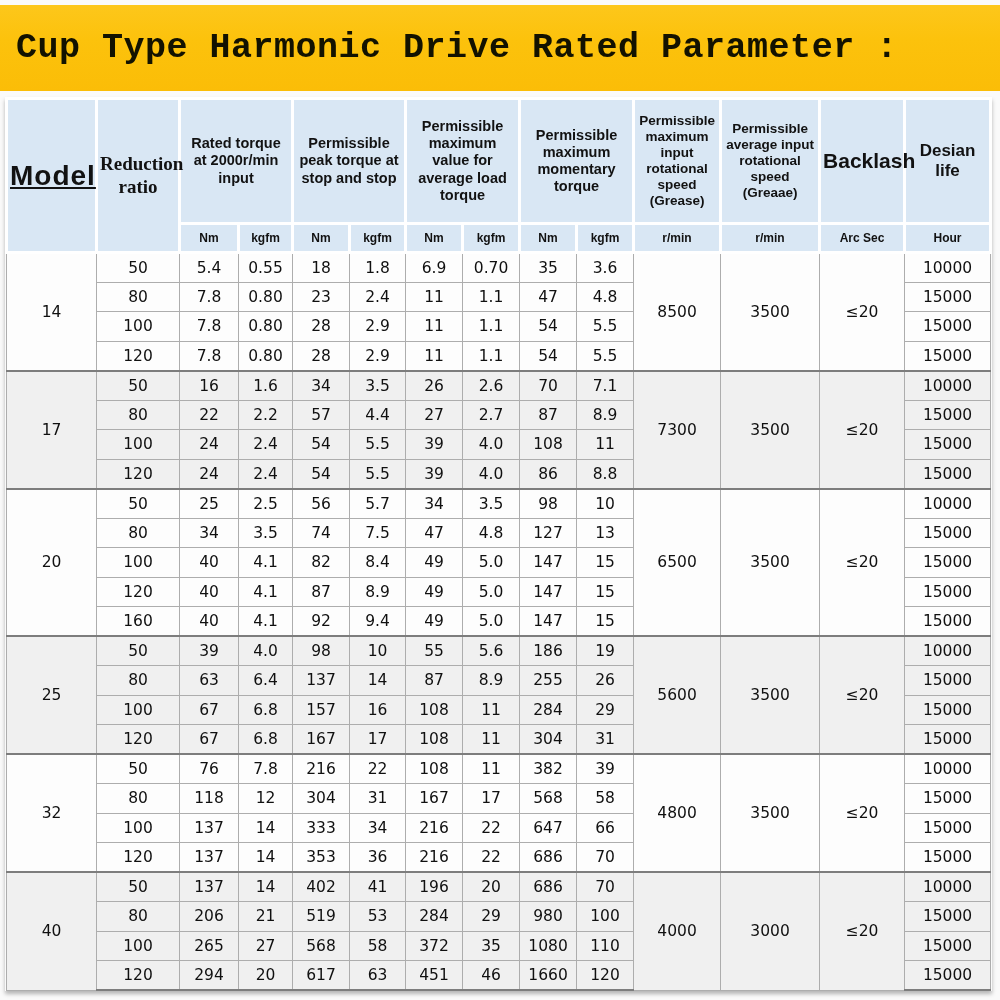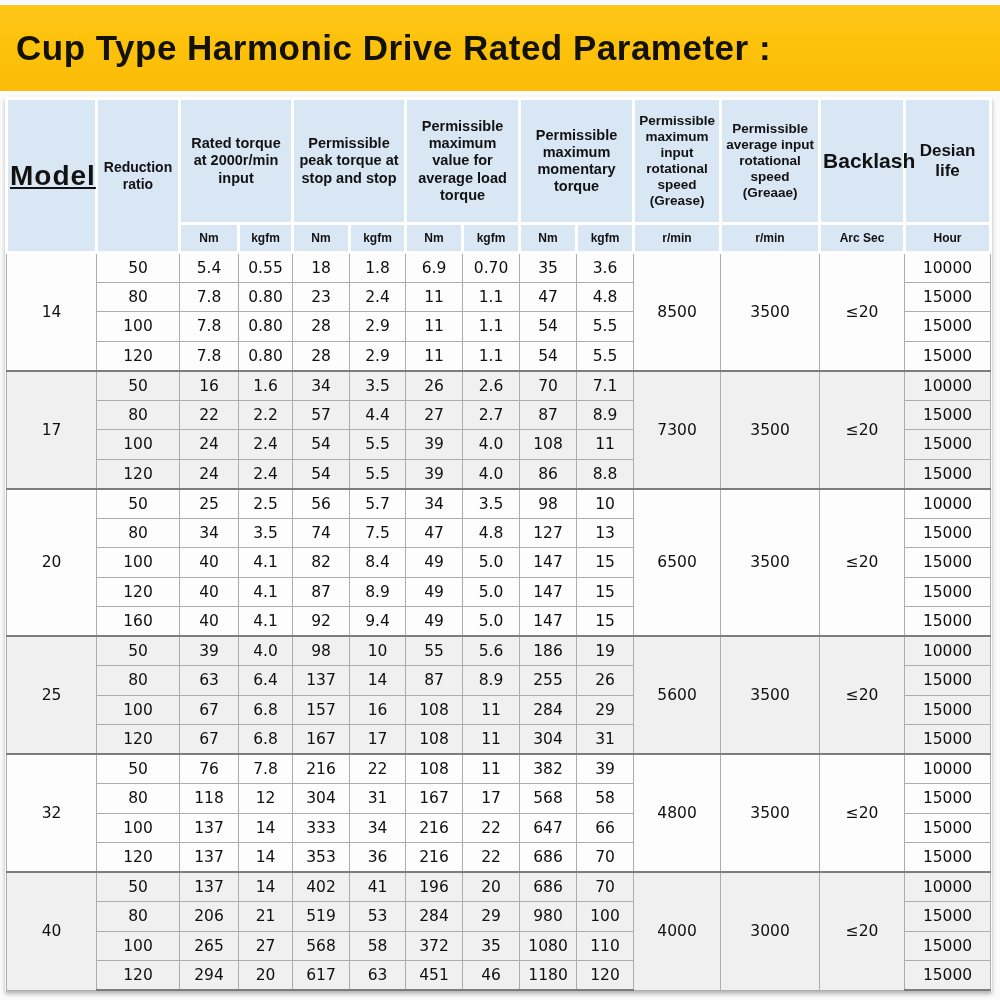--- a/index.html
+++ b/index.html
@@ -7,20 +7,21 @@
     position:relative;
     width:1000px;height:1000px;
     background:#fafafa;
     overflow:hidden;
     font-family:"Liberation Sans",sans-serif;
   }
   
   .banner{
     position:absolute;top:5px;left:0;width:1000px;height:86px;
     background:linear-gradient(180deg,#fdc71b 0%,#fcc20c 40%,#fbbd07 100%);
+    font-family:Liberation Mono, monospace;
   }
   .banner-title{
     position:absolute;left:16px;top:50%;transform:translateY(-50%);
     font-size:35px;font-weight:bold;color:#131200;letter-spacing:.5px;
     white-space:nowrap;
   }
   
   .tablewrap{position:absolute;top:97px;left:5px;}
   table.spec{
     border-collapse:collapse;table-layout:fixed;width:985px;
@@ -28,21 +29,21 @@
   }
   table.spec th{
     background:#d9e7f4;border:3px solid #ffffff;
     color:#121212;text-align:center;vertical-align:middle;
     padding:1px 2px;line-height:1.18;font-weight:600;
   }
   th.model-h{
     background:linear-gradient(145deg,#abcdf0 0%,#8fb6e4 55%,#7fa9dc 100%);
     font-size:28px;font-weight:400;letter-spacing:1px;text-decoration:underline;
   }
-  th.ratio-h{font-size:14px;font-weight:600;}
+  th.ratio-h{font-size:19px;font-weight:600;font-family:Liberation Serif, serif;}
   th.grp-h{font-size:14.5px;}
   th.speed-h{font-size:13.5px;}
   th.backlash-h{font-size:21px;}
   th.life-h{font-size:17px;}
   tr.units-row th{font-size:12px;height:26px;padding:0;}
   
   table.spec td{
     border:1px solid #adadad;
     text-align:center;vertical-align:middle;
     font-family:"DejaVu Sans","Liberation Sans",sans-serif;
@@ -440,21 +441,21 @@
             <td>15000</td>
           </tr>
           <tr class="g-odd">
             <td>120</td>
             <td>294</td>
             <td>20</td>
             <td>617</td>
             <td>63</td>
             <td>451</td>
             <td>46</td>
-            <td>1180</td>
+            <td>1660</td>
             <td>120</td>
             <td>15000</td>
           </tr>
         </tbody>
     </table>
   </div>
 
 </div>
 
 </body></html>

